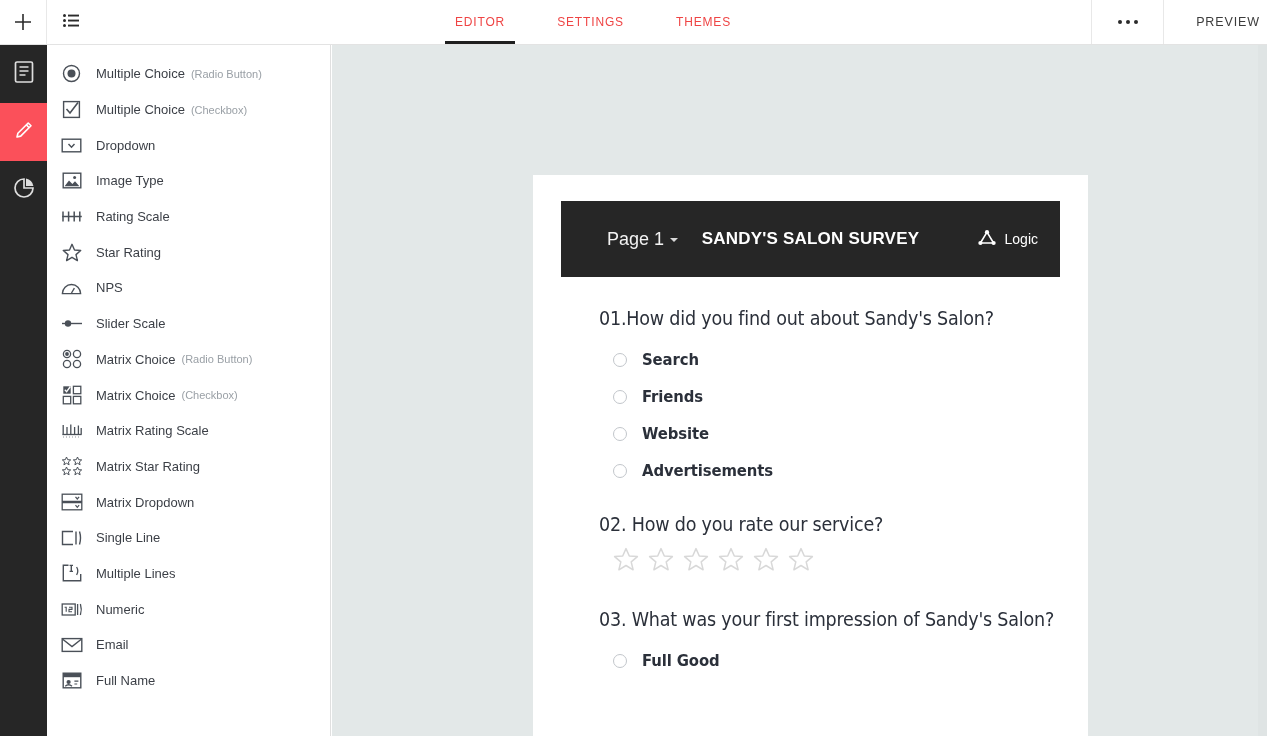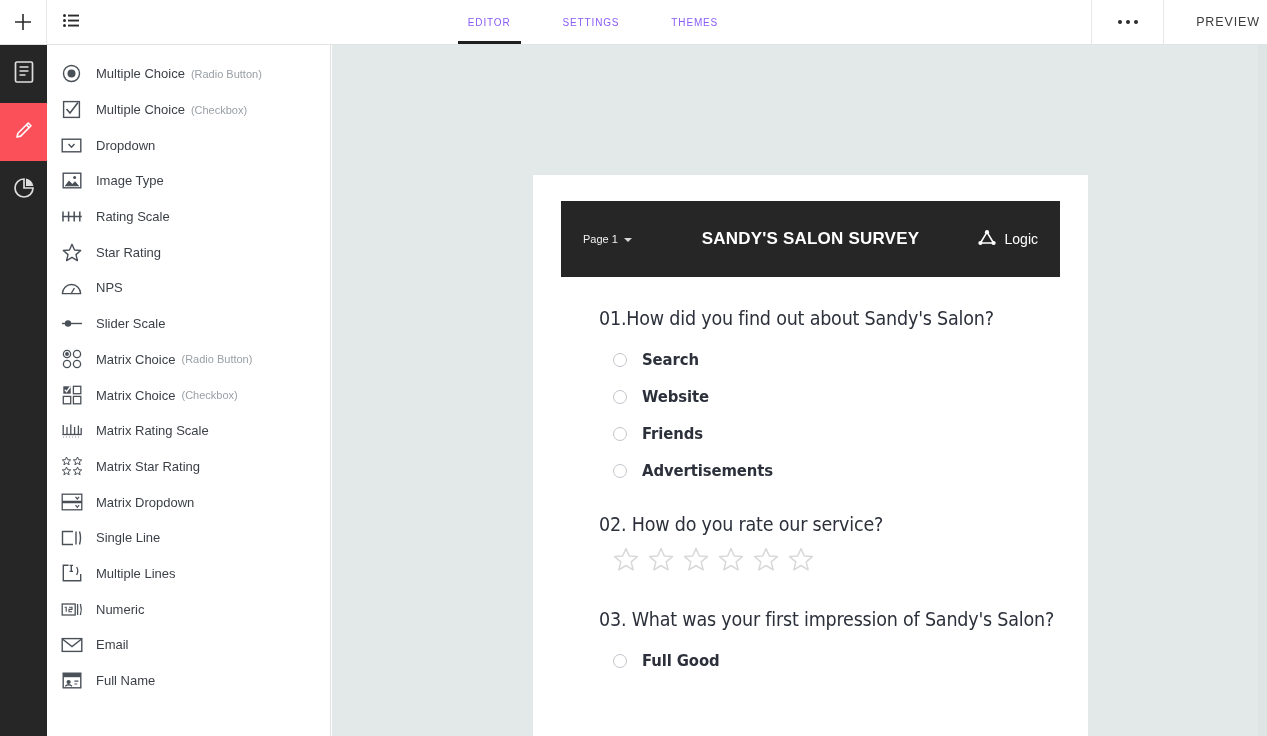--- a/index.html
+++ b/index.html
@@ -34,23 +34,23 @@
   }
   .tb-tabs {
     flex: 1;
     display: flex; align-items: stretch; justify-content: center;
     gap: 0px;
   }
   .tb-tab {
     position: relative;
     display: flex; align-items: center; justify-content: center;
     padding: 0 26px;
-    font-size: 10px;
+    font-size: 12px;
     letter-spacing: 0.85px;
-    color: #8b5cf6;
+    color: #ef4444;
     cursor: pointer;
     white-space: nowrap;
   }
   .tb-tab.active::after {
     content: "";
     position: absolute;
     left: 16px; right: 16px; bottom: 0;
     height: 3px;
     background: #1f1f1f;
   }
@@ -137,22 +137,22 @@
   .card-head {
     margin: 26px 28px 0 28px;
     height: 76px;
     background: #262626;
     display: flex; align-items: center;
     padding: 0 22px;
     position: relative;
   }
   .page-sel {
     display: flex; align-items: center; gap: 6px;
-    color: #f2f2f2; font-size: 11px;
-    cursor: pointer; white-space: nowrap;
+    color: #f2f2f2; font-size: 18px;
+    cursor: pointer; white-space: nowrap; margin-left: 24px;
   }
   .caret {
     width: 0; height: 0;
     border-left: 4px solid transparent;
     border-right: 4px solid transparent;
     border-top: 4.5px solid #d8d8d8;
     margin-top: 2px;
   }
   .survey-title {
     position: absolute; left: 0; right: 0;
@@ -545,25 +545,25 @@
       <div class="card-body">
 
         <div class="q-block">
           <div class="q-title">01.How did you find out about Sandy's Salon?</div>
           <div class="opt-row">
             <span class="radio"></span>
             <span class="opt-label">Search</span>
           </div>
           <div class="opt-row">
             <span class="radio"></span>
-            <span class="opt-label">Website</span>
+            <span class="opt-label">Friends</span>
           </div>
           <div class="opt-row">
             <span class="radio"></span>
-            <span class="opt-label">Friends</span>
+            <span class="opt-label">Website</span>
           </div>
           <div class="opt-row">
             <span class="radio"></span>
             <span class="opt-label">Advertisements</span>
           </div>
         </div>
 
         <div class="q-gap"></div>
 
         <div class="q-block">

